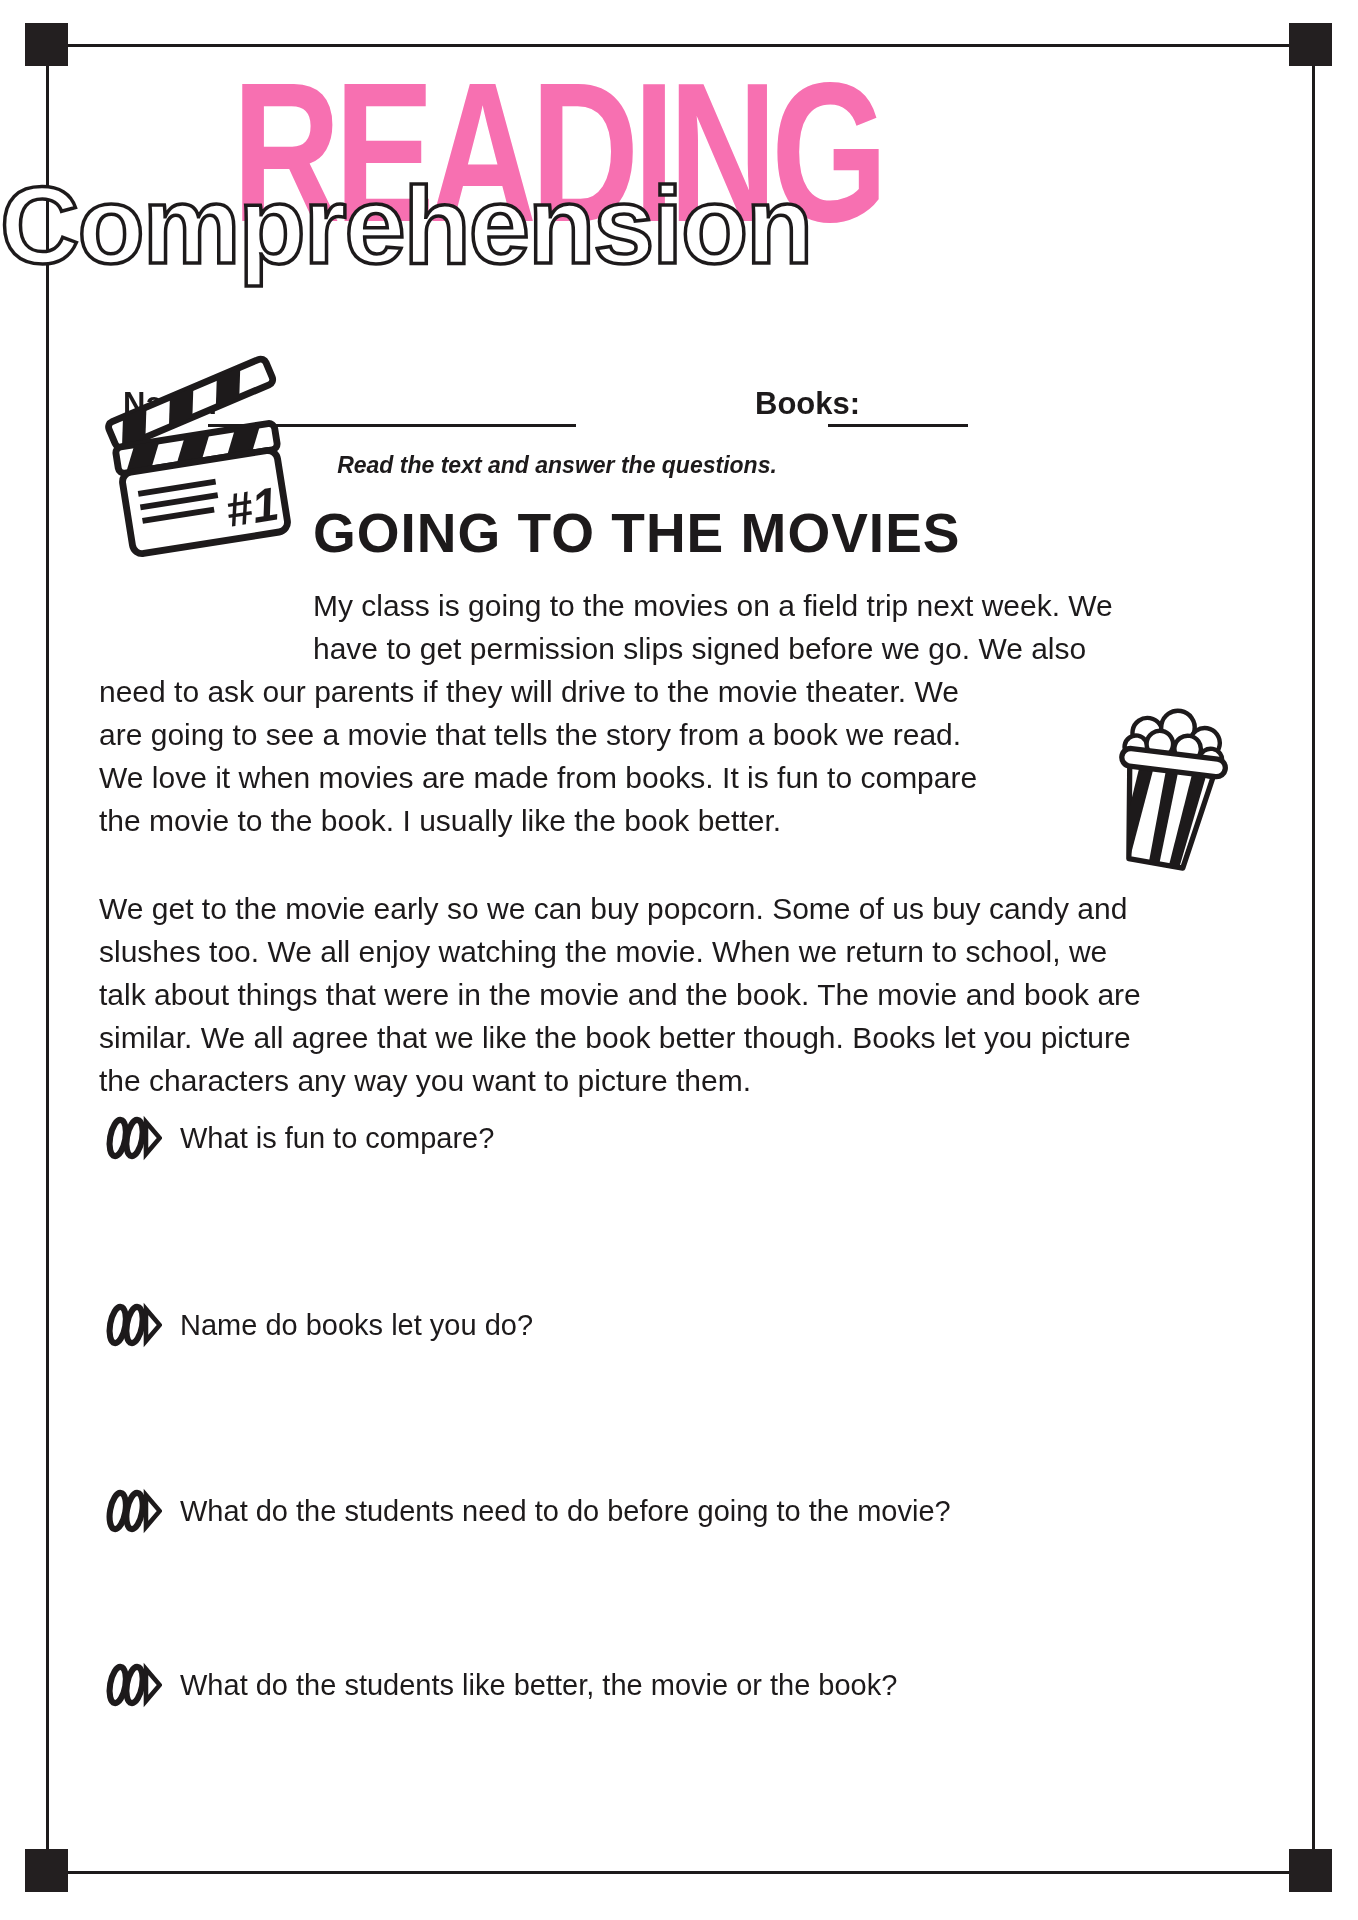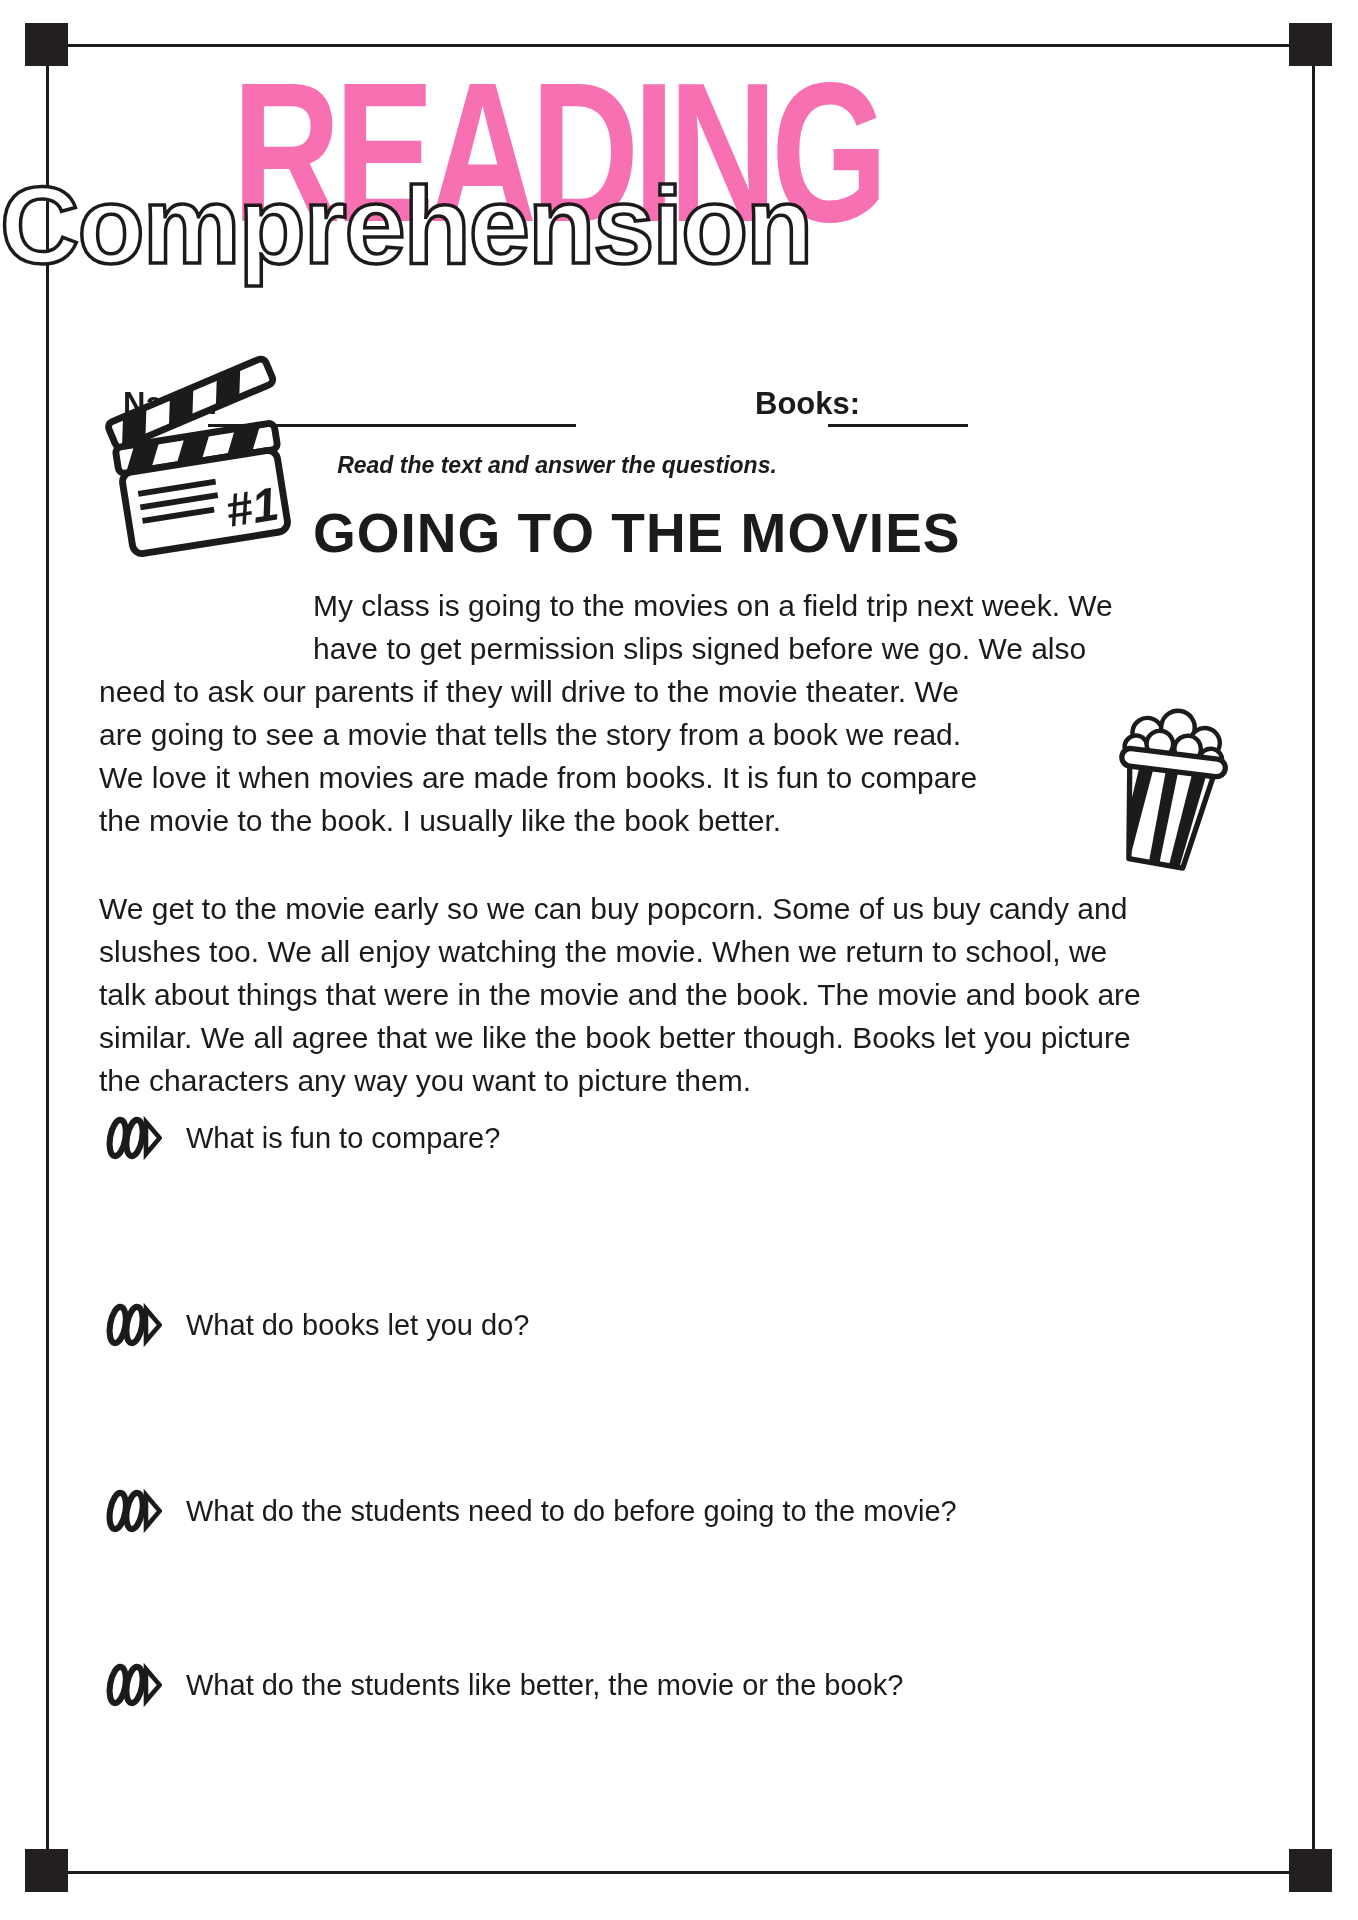--- a/index.html
+++ b/index.html
@@ -39,21 +39,21 @@
     letter-spacing:1px;white-space:nowrap;}
 
   .pline{position:absolute;font-size:30px;line-height:43px;white-space:pre-line;}
   .p1a{left:313px;top:584px;}
   .p1b{left:99px;top:670px;}
   .p2{left:99px;top:887px;}
 
   .clapperboard{position:absolute;left:104px;top:378px;width:196px;height:196px;}
   .popcorn{position:absolute;left:1093px;top:684px;width:150px;height:200px;}
 
-  .question{position:absolute;left:104px;display:flex;align-items:center;gap:24px;
+  .question{position:absolute;left:104px;display:flex;align-items:center;gap:18px;
     font-size:29px;white-space:nowrap;}
   .q1{top:1113px}.q2{top:1300px}.q3{top:1486px}.q4{top:1660px}
   .q-icon{flex:0 0 auto;}
 </style>
 </head>
 <body>
 
 <div id="page">
 
   <div class="frame"></div>
@@ -150,21 +150,21 @@
     </svg>
     <span>What is fun to compare?</span>
   </div>
 
   <div class="question q2">
     <svg class="q-icon" width="58" height="50" viewBox="0 0 76 62">
       <ellipse cx="18" cy="31" rx="10" ry="24" fill="#ffffff" stroke="#1d1a1b" stroke-width="8" transform="rotate(10 18 31)"></ellipse>
       <ellipse cx="40" cy="31" rx="10" ry="24" fill="#ffffff" stroke="#1d1a1b" stroke-width="8" transform="rotate(10 40 31)"></ellipse>
       <path d="M55 10 L73 31 L55 52 Z" fill="#ffffff" stroke="#1d1a1b" stroke-width="6" stroke-linejoin="miter"></path>
     </svg>
-    <span>What do books let you do?</span>
+    <span>Name do books let you do?</span>
   </div>
 
   <div class="question q3">
     <svg class="q-icon" width="58" height="50" viewBox="0 0 76 62">
       <ellipse cx="18" cy="31" rx="10" ry="24" fill="#ffffff" stroke="#1d1a1b" stroke-width="8" transform="rotate(10 18 31)"></ellipse>
       <ellipse cx="40" cy="31" rx="10" ry="24" fill="#ffffff" stroke="#1d1a1b" stroke-width="8" transform="rotate(10 40 31)"></ellipse>
       <path d="M55 10 L73 31 L55 52 Z" fill="#ffffff" stroke="#1d1a1b" stroke-width="6" stroke-linejoin="miter"></path>
     </svg>
     <span>What do the students need to do before going to the movie?</span>
   </div>

